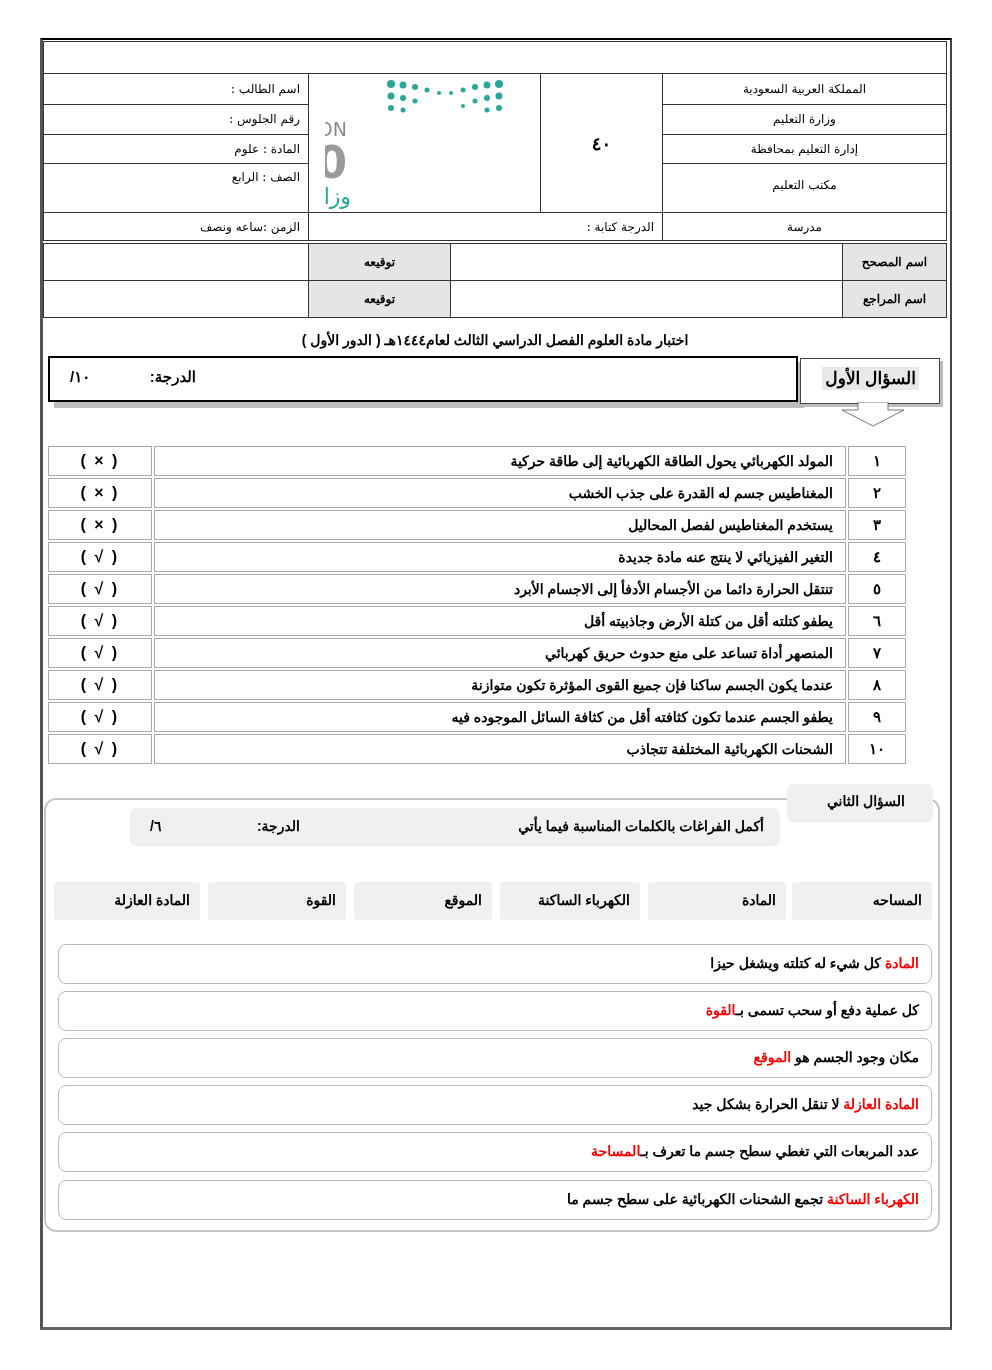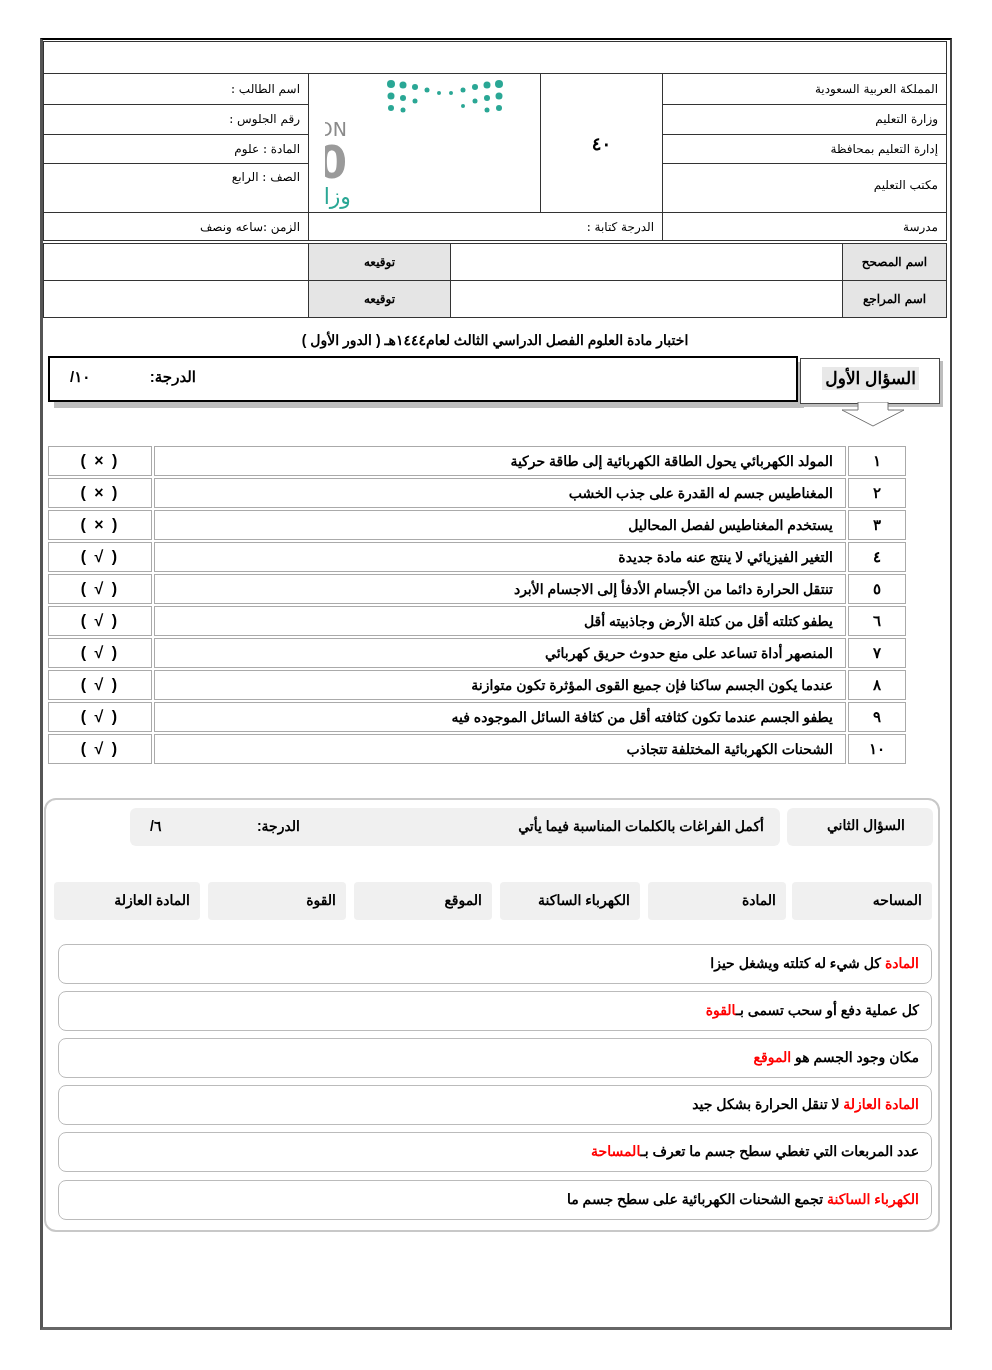--- a/index.html
+++ b/index.html
@@ -8,21 +8,21 @@
 
   .page-frame {
     position: absolute; left: 40px; top: 38px; width: 912px; height: 1292px;
     border-top: 2px solid #000; border-right: 2px solid #444; border-left: 3px solid #555; border-bottom: 3px solid #666;
   }
 
   
   .hdr { position: absolute; left: 43px; top: 41px; width: 904px; border-collapse: collapse; font-family: "DejaVu Serif", serif; font-size: 12px; }
   .hdr td { border: 1px solid #333; padding: 0 8px; vertical-align: middle; }
   .hdr .top-blank { height: 32px; }
-  .cell-right { }
+  .cell-right { text-align: center; }
   .cell-left { text-align: right; }
   .grade-cell { text-align: center; font-size: 18px; font-weight: bold; }
   .shaded { background: #e5e5e5; text-align: center; font-weight: bold; }
   .logo-cell { text-align: center; padding: 0; }
 
   .exam-title { position: absolute; left: 43px; top: 332px; width: 904px; text-align: center; font-family: "Liberation Sans", sans-serif; font-weight: bold; font-size: 14px; }
 
   
   .q1-box {
     position: absolute; left: 48px; top: 356px; width: 750px; height: 46px;
@@ -42,21 +42,21 @@
 
   
   .tf { position: absolute; left: 46px; top: 444px; width: 862px; border-collapse: separate; border-spacing: 2px; font-family: "Liberation Sans", sans-serif; font-weight: bold; font-size: 14px; }
   .tf td { border: 1px solid #aaa; height: 30px; }
   .tf .num { width: 58px; text-align: center; font-size: 15px; }
   .tf .stmt { text-align: right; padding-right: 12px; }
   .tf .ans { width: 104px; text-align: center; font-size: 16px; letter-spacing: 2px; }
 
   
   .q2-panel { position: absolute; left: 44px; top: 798px; width: 896px; height: 434px; border: 2px solid #c8c8c8; border-radius: 12px; }
-  .q2-tag { position: absolute; right: 59px; top: 808px; width: 146px; height: 38px; background: #f0f0f0; border-radius: 6px; font-family: "Liberation Sans", sans-serif; font-weight: bold; font-size: 14px; text-align: right; padding: 9px 28px 0 0; }
+  .q2-tag { position: absolute; right: 59px; top: 784px; width: 146px; height: 38px; background: #f0f0f0; border-radius: 6px; font-family: "Liberation Sans", sans-serif; font-weight: bold; font-size: 14px; text-align: right; padding: 9px 28px 0 0; }
   .q2-bar { position: absolute; left: 130px; top: 808px; width: 650px; height: 38px; background: #f0f0f0; border-radius: 6px; font-family: "Liberation Sans", sans-serif; font-weight: bold; font-size: 14px; }
   .q2-instr { position: absolute; right: 16px; top: 10px; }
   .q2-grade-label { position: absolute; right: 480px; top: 10px; }
   .q2-grade-val { position: absolute; left: 20px; top: 10px; }
 
   .word-bank { position: absolute; left: 54px; top: 882px; width: 878px; height: 38px; }
   .word { position: absolute; top: 0; height: 38px; background: #f0f0f0; border-radius: 4px; font-family: "Liberation Sans", sans-serif; font-weight: bold; font-size: 14px; text-align: right; padding: 10px 10px 0 0; }
 
   .fill-row { position: absolute; left: 58px; width: 874px; height: 40px; border: 1.5px solid #bbb; border-radius: 8px; background: #fff; font-family: "Liberation Sans", sans-serif; font-weight: bold; font-size: 14px; text-align: right; padding: 10px 12px 0 0; }
   .red { color: #ff0000; }

